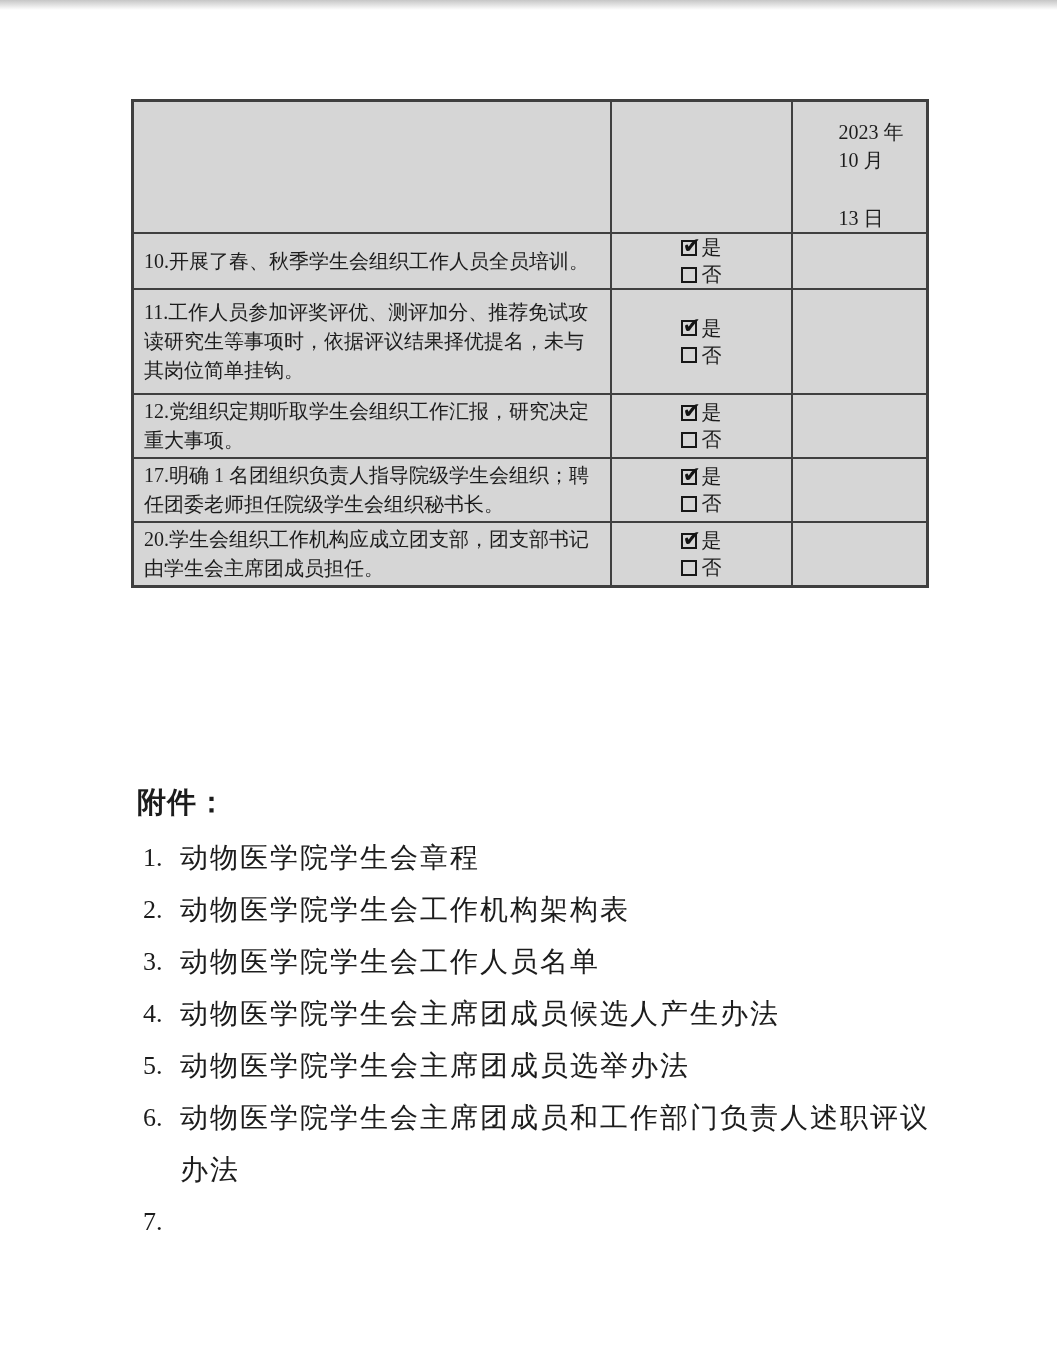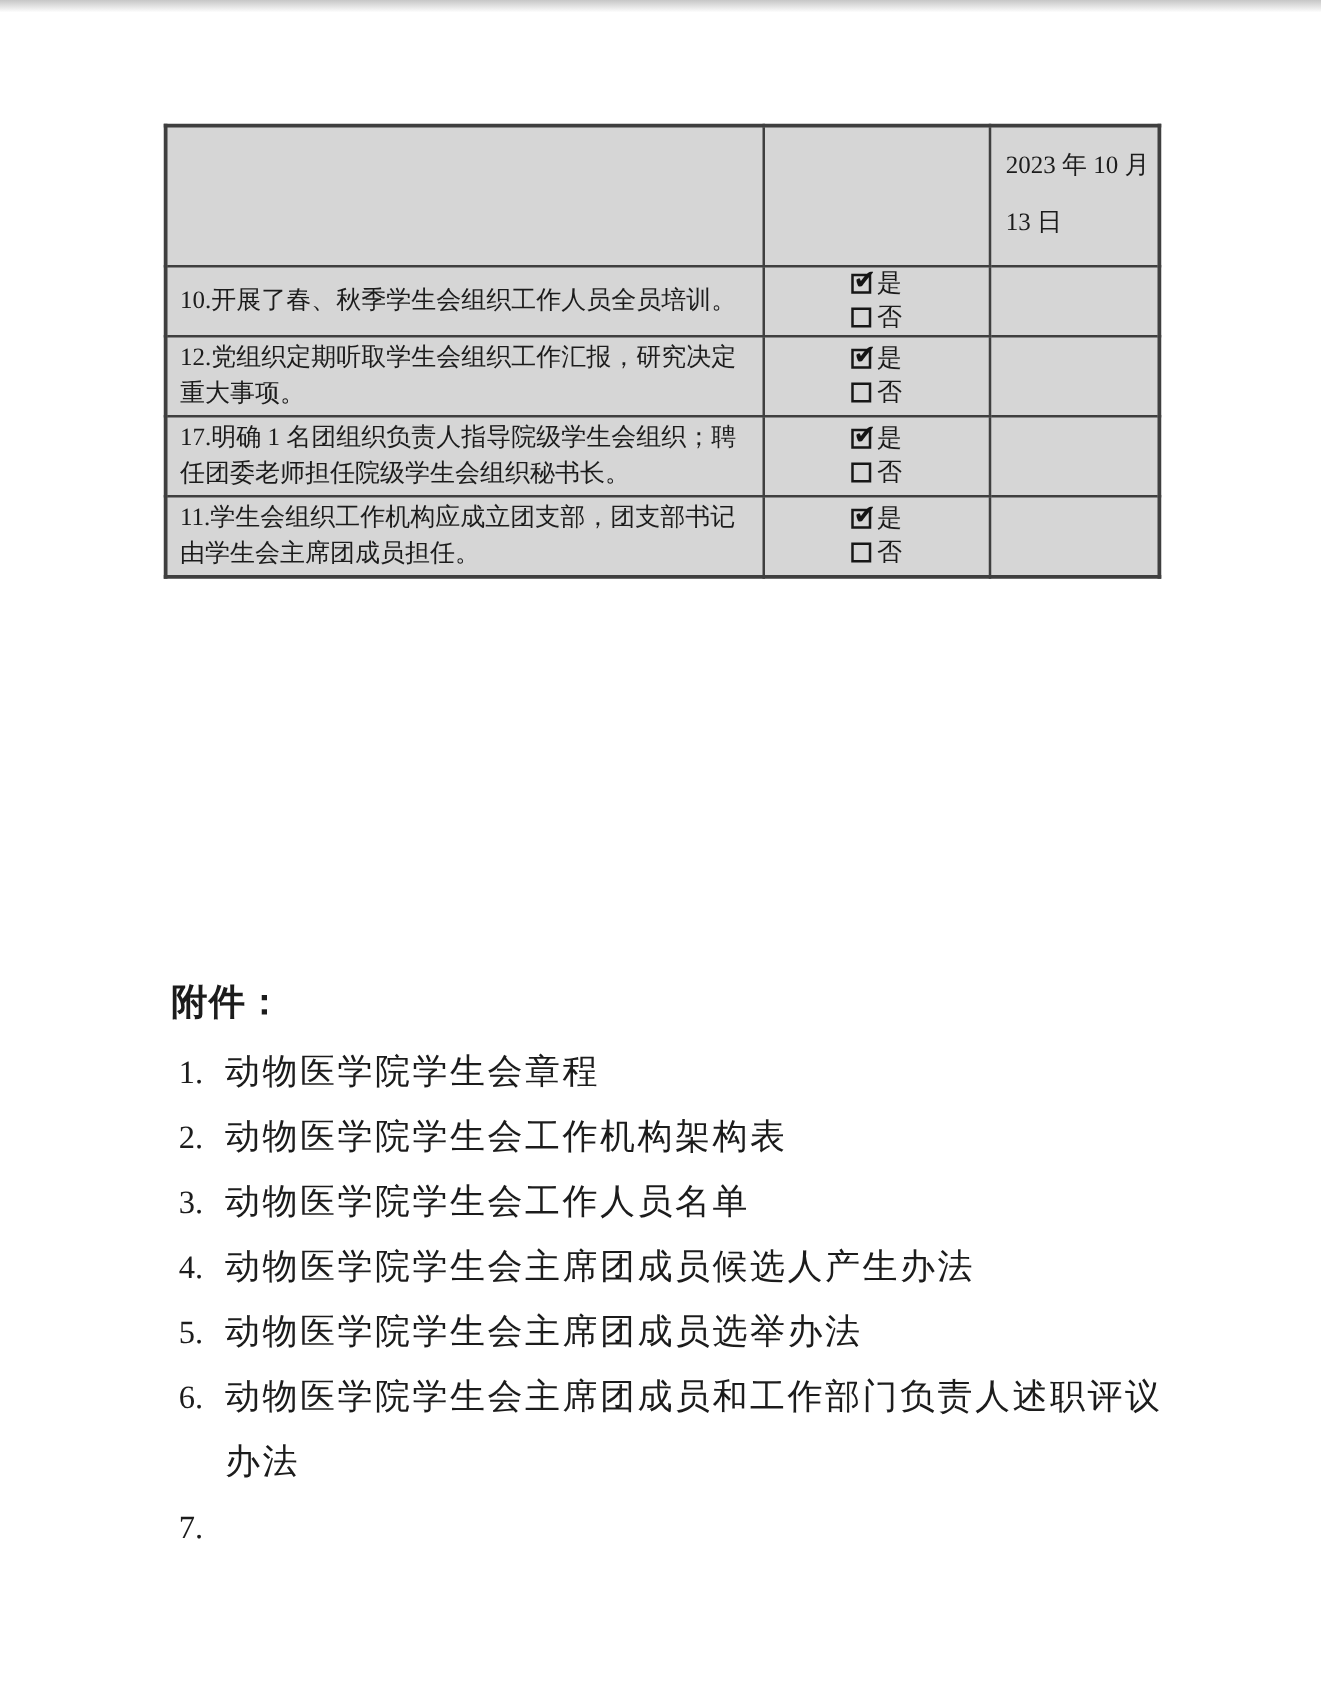--- a/index.html
+++ b/index.html
@@ -27,26 +27,26 @@
   table.checklist { border: 3px solid #3f3f3f; }
   table.checklist td {
     border: 2px solid #3f3f3f;
     background: #d6d6d6;
     vertical-align: middle;
     font-size: 20px;
     line-height: 29px;
   }
   td.c1 { width: 478px; padding: 2px 10px; }
   td.c2 { width: 181px; }
-  td.c3 { width: 136px; }
+  td.c3 { width: 136px; padding-left: 34px; }
 
   tr.date-row td { height: 112px; vertical-align: top; }
   .date-wrap { padding: 16px 6px 0 12px; }
   .date-line1 { line-height: 28px; }
-  .date-line2 { line-height: 28px; margin-top: 18px; }
+  .date-line2 { line-height: 28px; margin-top: 30px; }
 
   .row-text { width: 446px; }
   tr.r10 .row-text { white-space: nowrap; }
   tr.r10 td { height: 56px; }
   tr.r11 td { height: 105px; }
   tr.r12 td { height: 60px; }
   tr.r13 td { height: 60px; }
   tr.r14 td { height: 57px; }
 
   .cb-cell-inner {
@@ -127,20 +127,38 @@
         </span>
         <span class="cb-line">
           <span class="cb-box"></span>
           <span>否</span>
         </span>
       </div>
     </td>
     <td class="c3"></td>
   </tr>
 
+  <tr class="r11">
+    <td class="c1">
+      <div class="row-text">11.工作人员参加评奖评优、测评加分、推荐免试攻读研究生等事项时，依据评议结果择优提名，未与其岗位简单挂钩。</div>
+    </td>
+    <td class="c2">
+      <div class="cb-cell-inner">
+        <span class="cb-line">
+          <span class="cb-box checked"></span>
+          <span>是</span>
+        </span>
+        <span class="cb-line">
+          <span class="cb-box"></span>
+          <span>否</span>
+        </span>
+      </div>
+    </td>
+    <td class="c3"></td>
+  </tr>
 
   <tr class="r12">
     <td class="c1">
       <div class="row-text">12.党组织定期听取学生会组织工作汇报，研究决定重大事项。</div>
     </td>
     <td class="c2">
       <div class="cb-cell-inner">
         <span class="cb-line">
           <span class="cb-box checked"></span>
           <span>是</span>
@@ -168,21 +186,21 @@
           <span class="cb-box"></span>
           <span>否</span>
         </span>
       </div>
     </td>
     <td class="c3"></td>
   </tr>
 
   <tr class="r14">
     <td class="c1">
-      <div class="row-text">11.学生会组织工作机构应成立团支部，团支部书记由学生会主席团成员担任。</div>
+      <div class="row-text">20.学生会组织工作机构应成立团支部，团支部书记由学生会主席团成员担任。</div>
     </td>
     <td class="c2">
       <div class="cb-cell-inner">
         <span class="cb-line">
           <span class="cb-box checked"></span>
           <span>是</span>
         </span>
         <span class="cb-line">
           <span class="cb-box"></span>
           <span>否</span>

